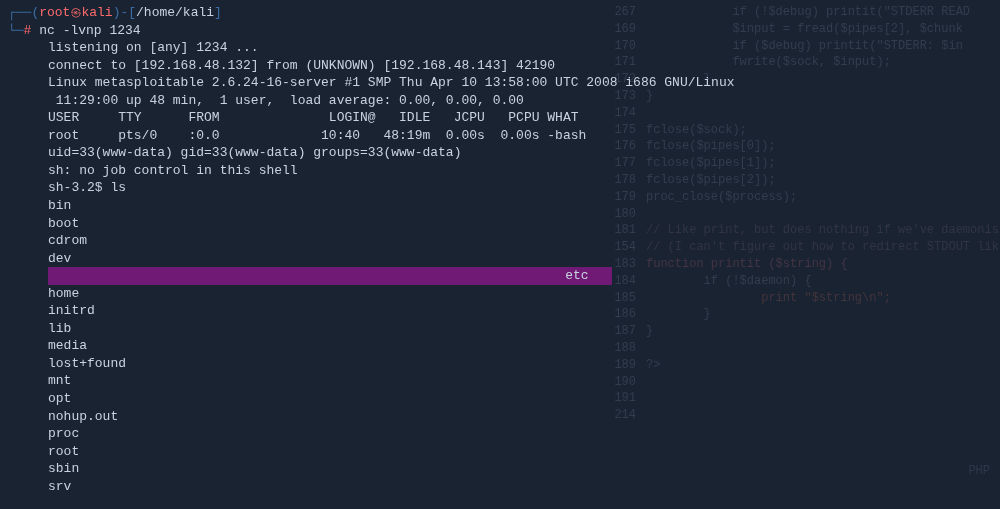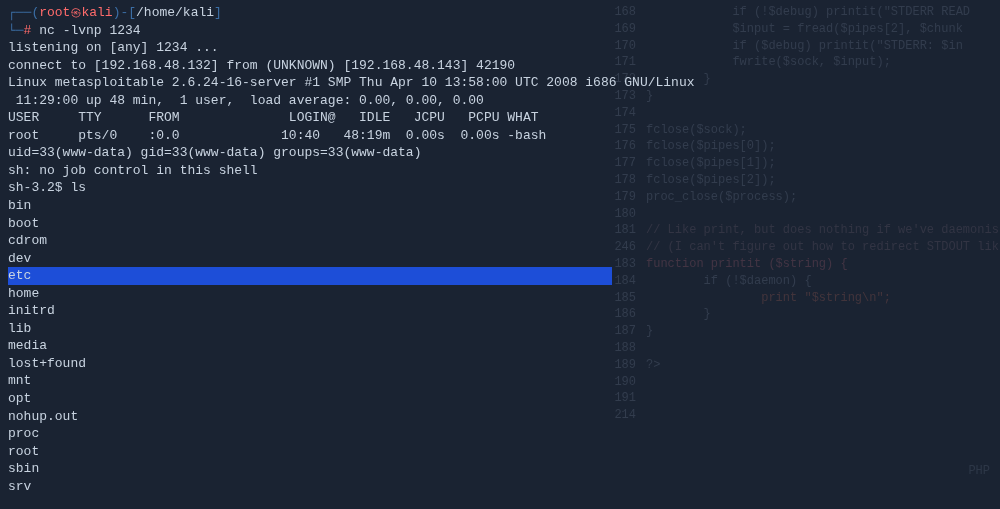--- a/index.html
+++ b/index.html
@@ -47,20 +47,21 @@
     }
     .hash {
       color: #ff6b6b;
     }
     .cmd {
       color: #c8d3e0;
     }
     .output {
       color: #c8d3e0;
       white-space: pre;
+      margin-left: 40px;
     }
     .shell-prompt {
       color: #c8d3e0;
     }
     .bg-code {
       position: absolute;
       top: 0;
       right: 0;
       width: 400px;
       padding: 4px 6px;
@@ -87,21 +88,22 @@
     .fn {
       color: #4a5568;
     }
     .str {
       color: #6b4545;
     }
     .cmt {
       color: #4a4555;
     }
     .highlighted {
-      background: #1d4ed8;
+      background: #701a75;
+      text-align: right;
     }
     .bottom-right {
       position: absolute;
       bottom: 30px;
       right: 10px;
       color: #4a5568;
       font-size: 12px;
       opacity: 0.4;
     }
   </style>
@@ -134,35 +136,35 @@
   <div class="output">opt</div>
   <div class="output">nohup.out</div>
   <div class="output">proc</div>
   <div class="output">root</div>
   <div class="output">sbin</div>
   <div class="output">srv</div>
 
 </div>
 
 <div class="bg-code">
-  <div class="bg-line"><span class="ln">168</span><span class="fn">            if (!$debug) printit("STDERR READ</span></div>
+  <div class="bg-line"><span class="ln">267</span><span class="fn">            if (!$debug) printit("STDERR READ</span></div>
   <div class="bg-line"><span class="ln">169</span><span class="fn">            $input = fread($pipes[2], $chunk</span></div>
   <div class="bg-line"><span class="ln">170</span><span class="fn">            if ($debug) printit("STDERR: $in</span></div>
   <div class="bg-line"><span class="ln">171</span><span class="fn">            fwrite($sock, $input);</span></div>
   <div class="bg-line"><span class="ln">172</span><span class="fn">        }</span></div>
   <div class="bg-line"><span class="ln">173</span><span class="fn">}</span></div>
   <div class="bg-line"><span class="ln">174</span><span class="fn"></span></div>
   <div class="bg-line"><span class="ln">175</span><span class="fn">fclose($sock);</span></div>
   <div class="bg-line"><span class="ln">176</span><span class="fn">fclose($pipes[0]);</span></div>
   <div class="bg-line"><span class="ln">177</span><span class="fn">fclose($pipes[1]);</span></div>
   <div class="bg-line"><span class="ln">178</span><span class="fn">fclose($pipes[2]);</span></div>
   <div class="bg-line"><span class="ln">179</span><span class="fn">proc_close($process);</span></div>
   <div class="bg-line"><span class="ln">180</span><span class="fn"></span></div>
   <div class="bg-line"><span class="ln">181</span><span class="cmt">// Like print, but does nothing if we've daemonis</span></div>
-  <div class="bg-line"><span class="ln">246</span><span class="cmt">// (I can't figure out how to redirect STDOUT lik</span></div>
+  <div class="bg-line"><span class="ln">154</span><span class="cmt">// (I can't figure out how to redirect STDOUT lik</span></div>
   <div class="bg-line"><span class="ln">183</span><span class="kw">function printit ($string) {</span></div>
   <div class="bg-line"><span class="ln">184</span><span class="fn">        if (!$daemon) {</span></div>
   <div class="bg-line"><span class="ln">185</span><span class="str">                print "$string\n";</span></div>
   <div class="bg-line"><span class="ln">186</span><span class="fn">        }</span></div>
   <div class="bg-line"><span class="ln">187</span><span class="fn">}</span></div>
   <div class="bg-line"><span class="ln">188</span><span class="fn"></span></div>
   <div class="bg-line"><span class="ln">189</span><span class="fn">?&gt;</span></div>
   <div class="bg-line"><span class="ln">190</span><span class="fn"></span></div>
   <div class="bg-line"><span class="ln">191</span><span class="fn"></span></div>
   <div class="bg-line"><span class="ln">214</span><span class="fn"></span></div>

